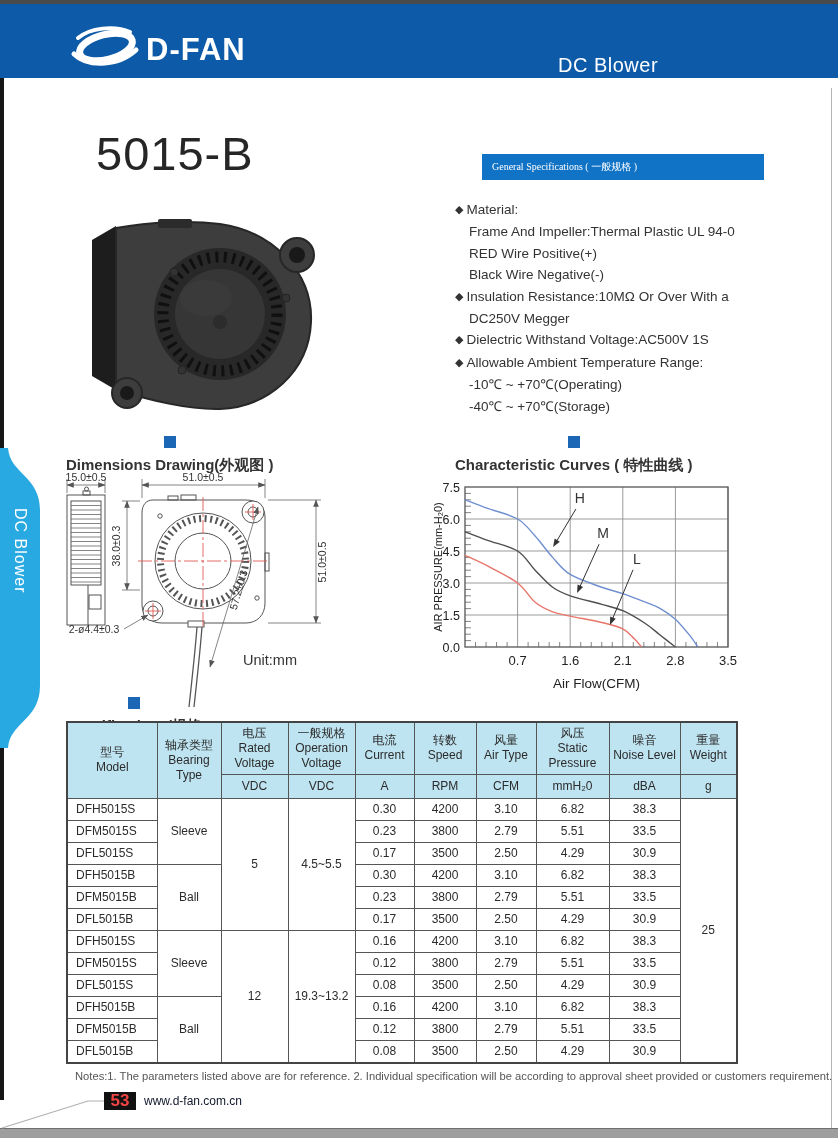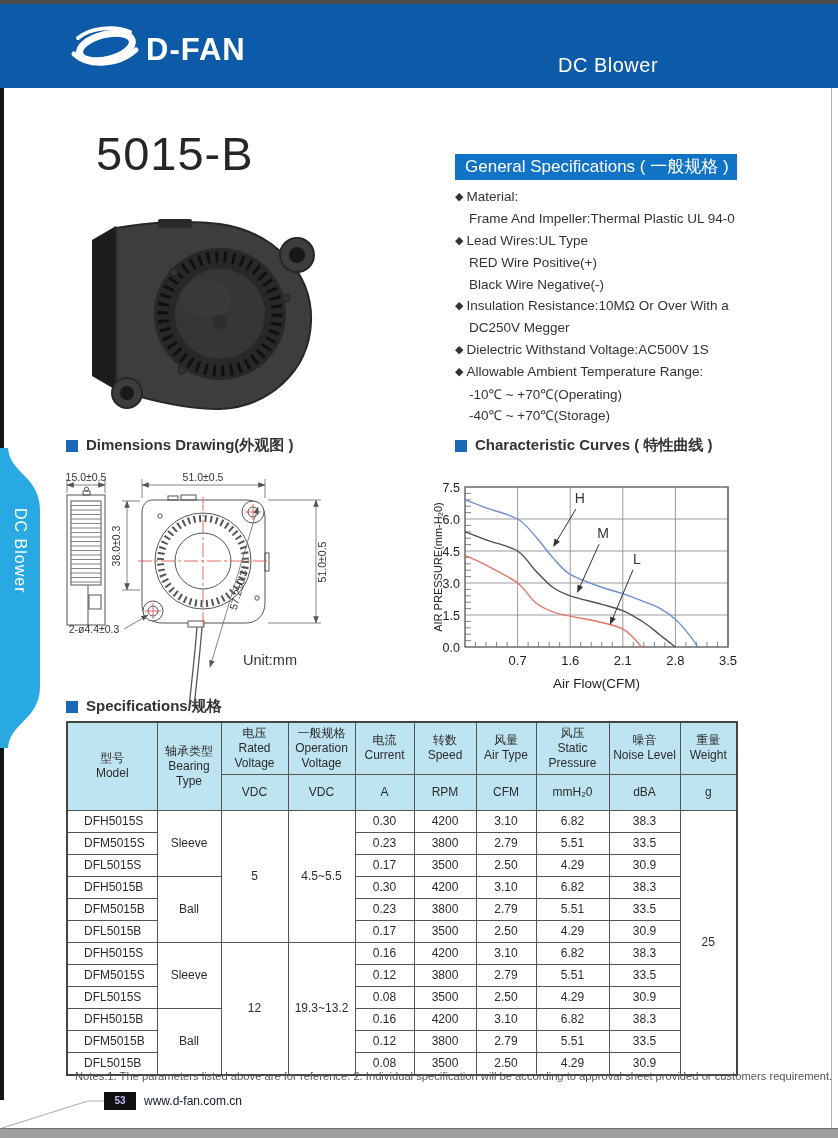--- a/index.html
+++ b/index.html
@@ -5,56 +5,56 @@
   html,body{margin:0;padding:0;}
   body{width:838px;height:1138px;position:relative;background:#fff;
        font-family:"Liberation Sans",sans-serif;overflow:hidden;color:#333;}
   .abs{position:absolute;}
   
   .top-strip{left:0;top:0;width:838px;height:4px;background:#4a4a4a;}
   .left-strip{left:0;top:4px;width:4px;height:1096px;background:#161616;}
   .right-border{left:831px;top:88px;width:1px;height:1040px;background:#b5b5b5;}
   .bottom-bar{left:0;top:1128px;width:838px;height:10px;background:#9e9e9e;border-top:1px solid #6f6f6f;}
   
-  .banner{left:0;top:4px;width:838px;height:84px;background:#0d5ba8;}
+  .banner{left:0;top:4px;width:838px;height:74px;background:#0d5ba8;}
   .brand-text{left:146px;top:28px;font-size:31px;font-weight:bold;color:#fff;letter-spacing:1px;}
   .size-text{left:300px;top:36px;font-size:35px;color:#fff;letter-spacing:1px;}
   .type-text{left:558px;top:50px;font-size:20px;color:#fff;letter-spacing:.5px;}
   
   .model-title{left:96px;top:126px;font-size:47px;color:#262626;letter-spacing:1px;}
   
-  .gs-bar{left:455px;top:154px;width:282px;height:26px;background:#1173c6;color:#fff;
-          font-size:17px;line-height:26px;padding-left:10px;box-sizing:border-box;}
-  .gs-list{left:455px;top:186px;width:340px;font-size:13.5px;color:#333;}
+  .gs-bar{left:482px;top:154px;width:282px;height:26px;background:#1173c6;color:#fff;
+          font-size:10px;line-height:26px;padding-left:10px;box-sizing:border-box;font-family:Liberation Serif, serif;}
+  .gs-list{left:455px;top:199px;width:340px;font-size:13.5px;color:#333;}
   .gs-line{line-height:21.4px;white-space:nowrap;}
   .gs-line .diamond{font-size:11px;margin-right:3px;position:relative;top:-1px;}
   .gs-line.indent{padding-left:14px;}
   
-  .sec-title{font-size:15px;font-weight:bold;color:#333;display:flex;align-items:center;gap:8px;}
+  .sec-title{font-size:15px;font-weight:bold;color:#333;display:flex;align-items:center;gap:8px;flex-direction:column;}
   .blue-sq{width:12px;height:12px;background:#1b67b5;display:inline-block;flex:0 0 auto;}
   
   .side-tab-text{left:11px;top:508px;color:#fff;font-size:16px;letter-spacing:1px;
                  writing-mode:vertical-rl;}
   
   .chart-svg text{font-family:"Liberation Sans",sans-serif;}
   
   .spec-table{left:66px;top:721px;width:670px;border-collapse:collapse;table-layout:fixed;
               font-size:12px;color:#2b2b2b;}
   .spec-table th,.spec-table td{border:1px solid #555;text-align:center;vertical-align:middle;
               padding:1px 2px;line-height:1.25;}
   .spec-table{border:2px solid #444;}
   .spec-table thead th{background:#bfe4f1;font-weight:normal;}
   .spec-table .h1{height:52px;}
-  .spec-table .h2{height:36px;}
+  .spec-table .h2{height:24px;}
   .spec-table tbody td{height:19px;}
-  .spec-table td.model{text-align:left;padding-left:16px;}
+  .spec-table td.model{text-align:left;padding-left:8px;}
   
   .notes{left:75px;top:1070px;width:760px;font-size:11.2px;color:#555;white-space:nowrap;}
-  .page-box{left:104px;top:1092px;width:32px;height:18px;background:#111;color:#c4b5fd;
-            font-size:10px;font-weight:bold;text-align:center;line-height:18px;}
+  .page-box{left:104px;top:1092px;width:32px;height:18px;background:#111;color:#ef4444;
+            font-size:17px;font-weight:bold;text-align:center;line-height:18px;}
   .website{left:144px;top:1094px;font-size:12px;color:#0f172a;}
   svg text{font-family:"Liberation Sans",sans-serif;}
 </style>
 </head>
 <body>
 
 <div class="abs top-strip"></div>
 <div class="abs left-strip"></div>
 <div class="abs right-border"></div>
 <div class="abs bottom-bar"></div>
@@ -88,21 +88,20 @@
   <circle cx="150" cy="130" r="7" fill="#2c2c2c"></circle>
   <circle cx="104" cy="80" r="4" fill="#333" stroke="#232323"></circle>
   <circle cx="216" cy="106" r="4" fill="#333" stroke="#232323"></circle>
   <circle cx="112" cy="178" r="4" fill="#333" stroke="#232323"></circle>
 </svg>
 
 <div class="abs gs-bar">General Specifications ( 一般规格 )</div>
 <div class="abs gs-list" id="gs-list">
     <div class="gs-line"><span class="diamond">◆</span>Material:</div>
     <div class="gs-line indent">Frame And Impeller:Thermal Plastic UL 94-0</div>
-    <div class="gs-line"><span class="diamond">◆</span>Lead Wires:UL Type</div>
     <div class="gs-line indent">RED Wire Positive(+)</div>
     <div class="gs-line indent">Black Wire Negative(-)</div>
     <div class="gs-line"><span class="diamond">◆</span>Insulation Resistance:10MΩ Or Over With a</div>
     <div class="gs-line indent">DC250V Megger</div>
     <div class="gs-line"><span class="diamond">◆</span>Dielectric Withstand Voltage:AC500V 1S</div>
     <div class="gs-line"><span class="diamond">◆</span>Allowable Ambient Temperature Range:</div>
     <div class="gs-line indent">-10℃ ~ +70℃(Operating)</div>
     <div class="gs-line indent">-40℃ ~ +70℃(Storage)</div>
   </div>
 

